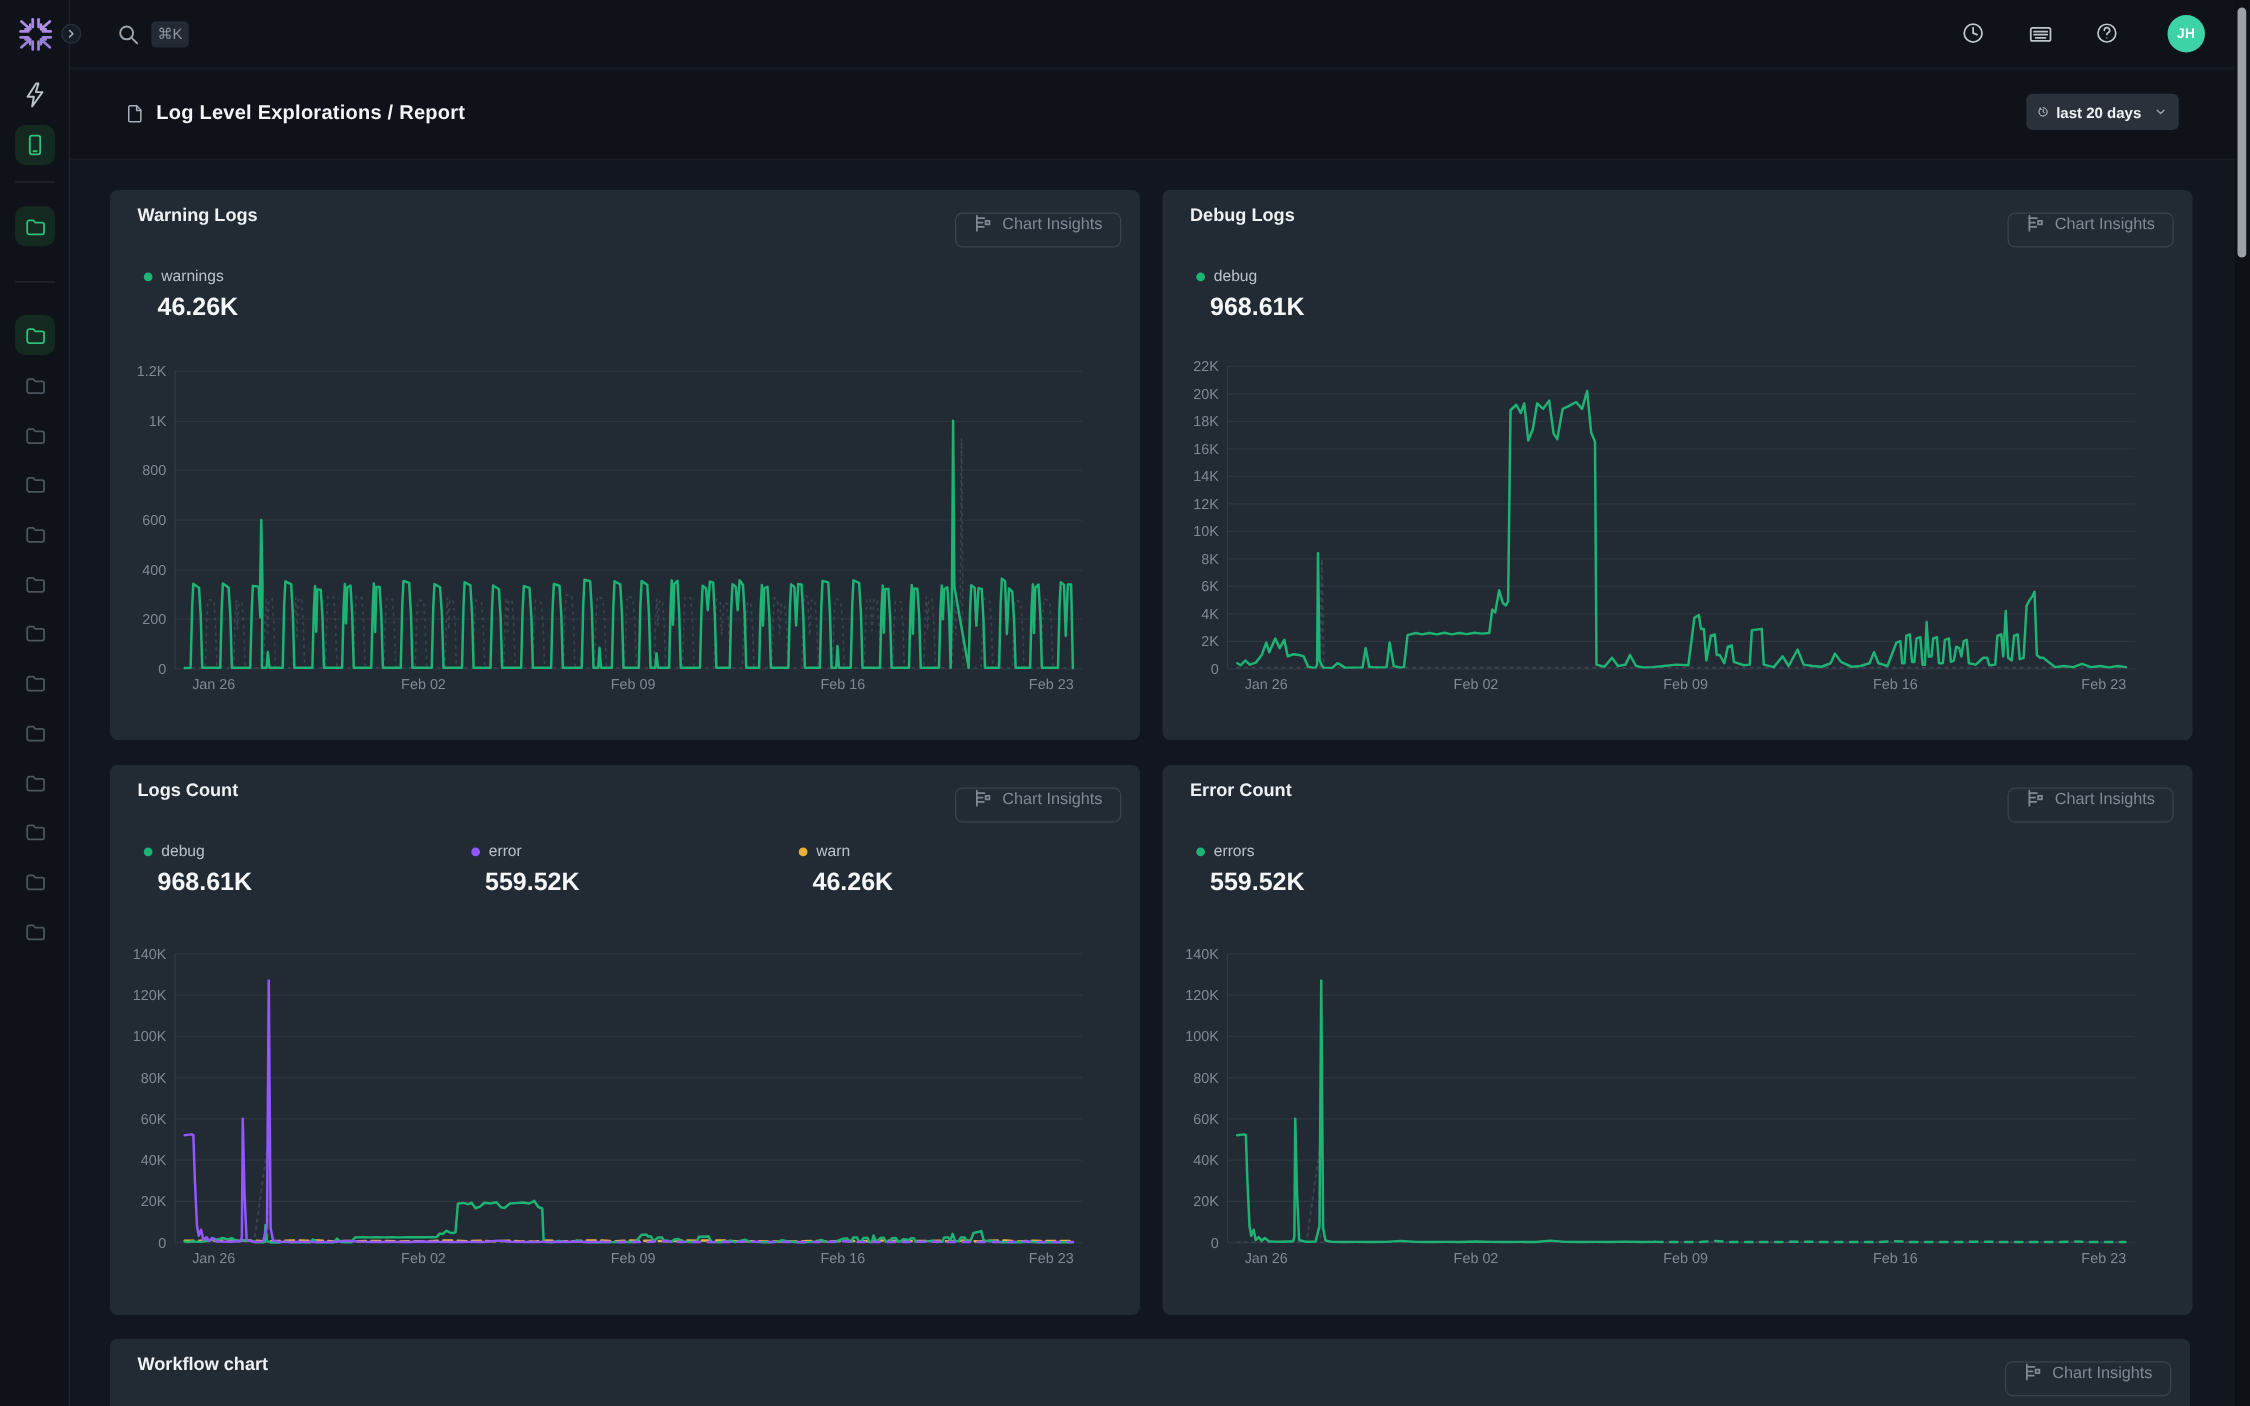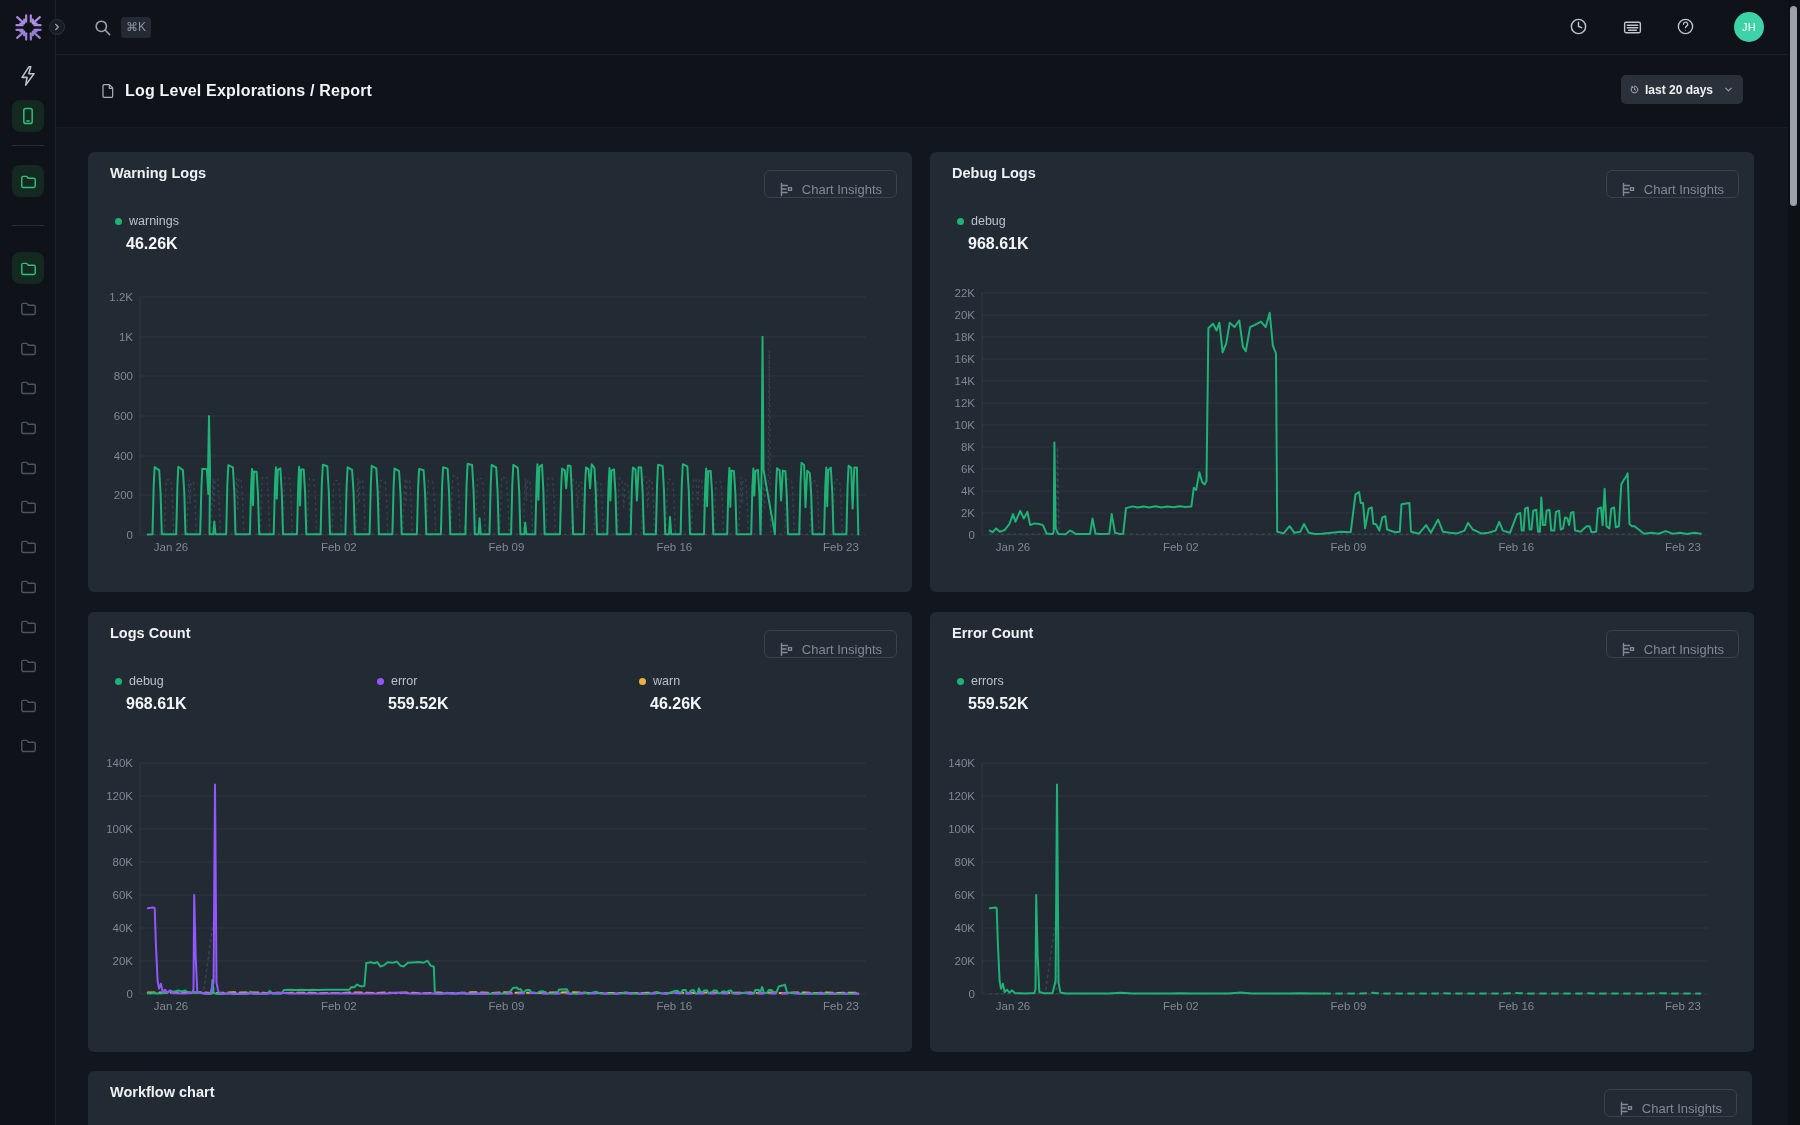--- a/index.html
+++ b/index.html
@@ -9,31 +9,31 @@
 .active { background:#14291f; }
 .fold { position:absolute; left:12px; width:32px; height:32px; display:flex; align-items:center; justify-content:center; }
 .sdiv { position:absolute; left:12px; width:32px; height:1px; background:#242b34; }
 .topbar { position:absolute; left:56px; top:0; width:1744px; height:55px; background:#0f1319; border-bottom:1px solid #1a212a; }
 .titlebar { position:absolute; left:56px; top:56px; width:1744px; height:72px; background:#0f1319; border-bottom:1px solid #161d25; }
 .h1 { position:absolute; left:69px; top:26px; font-size:16px; font-weight:bold; color:#f2f4f7; letter-spacing:.2px; }
 .docic { position:absolute; left:44px; top:27px; }
 .kbd { position:absolute; left:65px; top:17px; height:21px; padding:0 5px; background:#232a34; border-radius:4px; color:#8d97a3; font-size:12px; line-height:21px; }
 .searchic { position:absolute; left:37px; top:18px; }
 .tbicon { position:absolute; top:17px; }
-.avatar { position:absolute; left:1678px; top:12px; width:30px; height:30px; border-radius:50%; background:#3ed3a6; color:#fff; font-size:11px; font-weight:normal; text-align:center; line-height:30px; letter-spacing:.3px; }
+.avatar { position:absolute; left:1678px; top:12px; width:30px; height:30px; border-radius:50%; background:#3ed3a6; color:#fff; font-size:11px; font-weight:bold; text-align:center; line-height:30px; letter-spacing:.3px; }
 .range { position:absolute; left:1565px; top:19px; height:29px; width:122px; white-space:nowrap; background:#2a313b; border-radius:5px; display:flex; align-items:center; gap:6px; padding:0 9px; color:#eef1f4; font-size:12px; font-weight:bold; }
 .content { position:absolute; left:56px; top:128px; width:1732px; height:997px; background:#12161e; }
 .card { position:absolute; background:#222a34; border-radius:6px; }
 .ctitle { position:absolute; left:22px; top:13px; font-size:14.5px; font-weight:bold; color:#eef1f4; }
-.insights { position:absolute; right:15px; top:18px; height:28px; padding:0 14px; border:1px solid #39424e; border-radius:6px; color:#7f8a97; font-size:13px; display:flex; align-items:flex-end; gap:8px; }
+.insights { position:absolute; right:15px; top:18px; height:28px; padding:0 14px; border:1px solid #39424e; border-radius:6px; color:#7f8a97; font-size:13px; display:flex; align-items:flex-start; gap:8px; }
 .lg { position:absolute; top:62px; }
 .lgrow { display:flex; align-items:center; gap:7px; }
 .dot { width:7px; height:7px; border-radius:50%; display:inline-block; }
 .lab { font-size:12.5px; color:#bac1c9; }
-.val { margin-left:11px; margin-top:7px; font-size:16px; font-weight:bold; color:#f4f6f8; }
+.val { margin-left:11px; margin-top:7px; font-size:20px; font-weight:bold; color:#f4f6f8; }
 .plot { position:absolute; left:0; top:0; }
 .scrolltrack { position:absolute; left:1788px; top:0; width:12px; height:1125px; background:#0d1015; z-index:8; }
 .scroll { position:absolute; left:1790px; top:6px; width:7px; height:200px; border-radius:4px; background:#9ba1a7; z-index:9; }
 </style></head>
 <body>
 <div class="content"></div>
 <div class="topbar">
   <div class="searchic"><svg width="19" height="19" viewBox="0 0 24 24" fill="none" stroke="#99a2ad" stroke-width="2" stroke-linecap="round">
         <circle cx="10.5" cy="10.5" r="6.5"></circle>
         <path d="M15.5 15.5 L21 21"></path>

